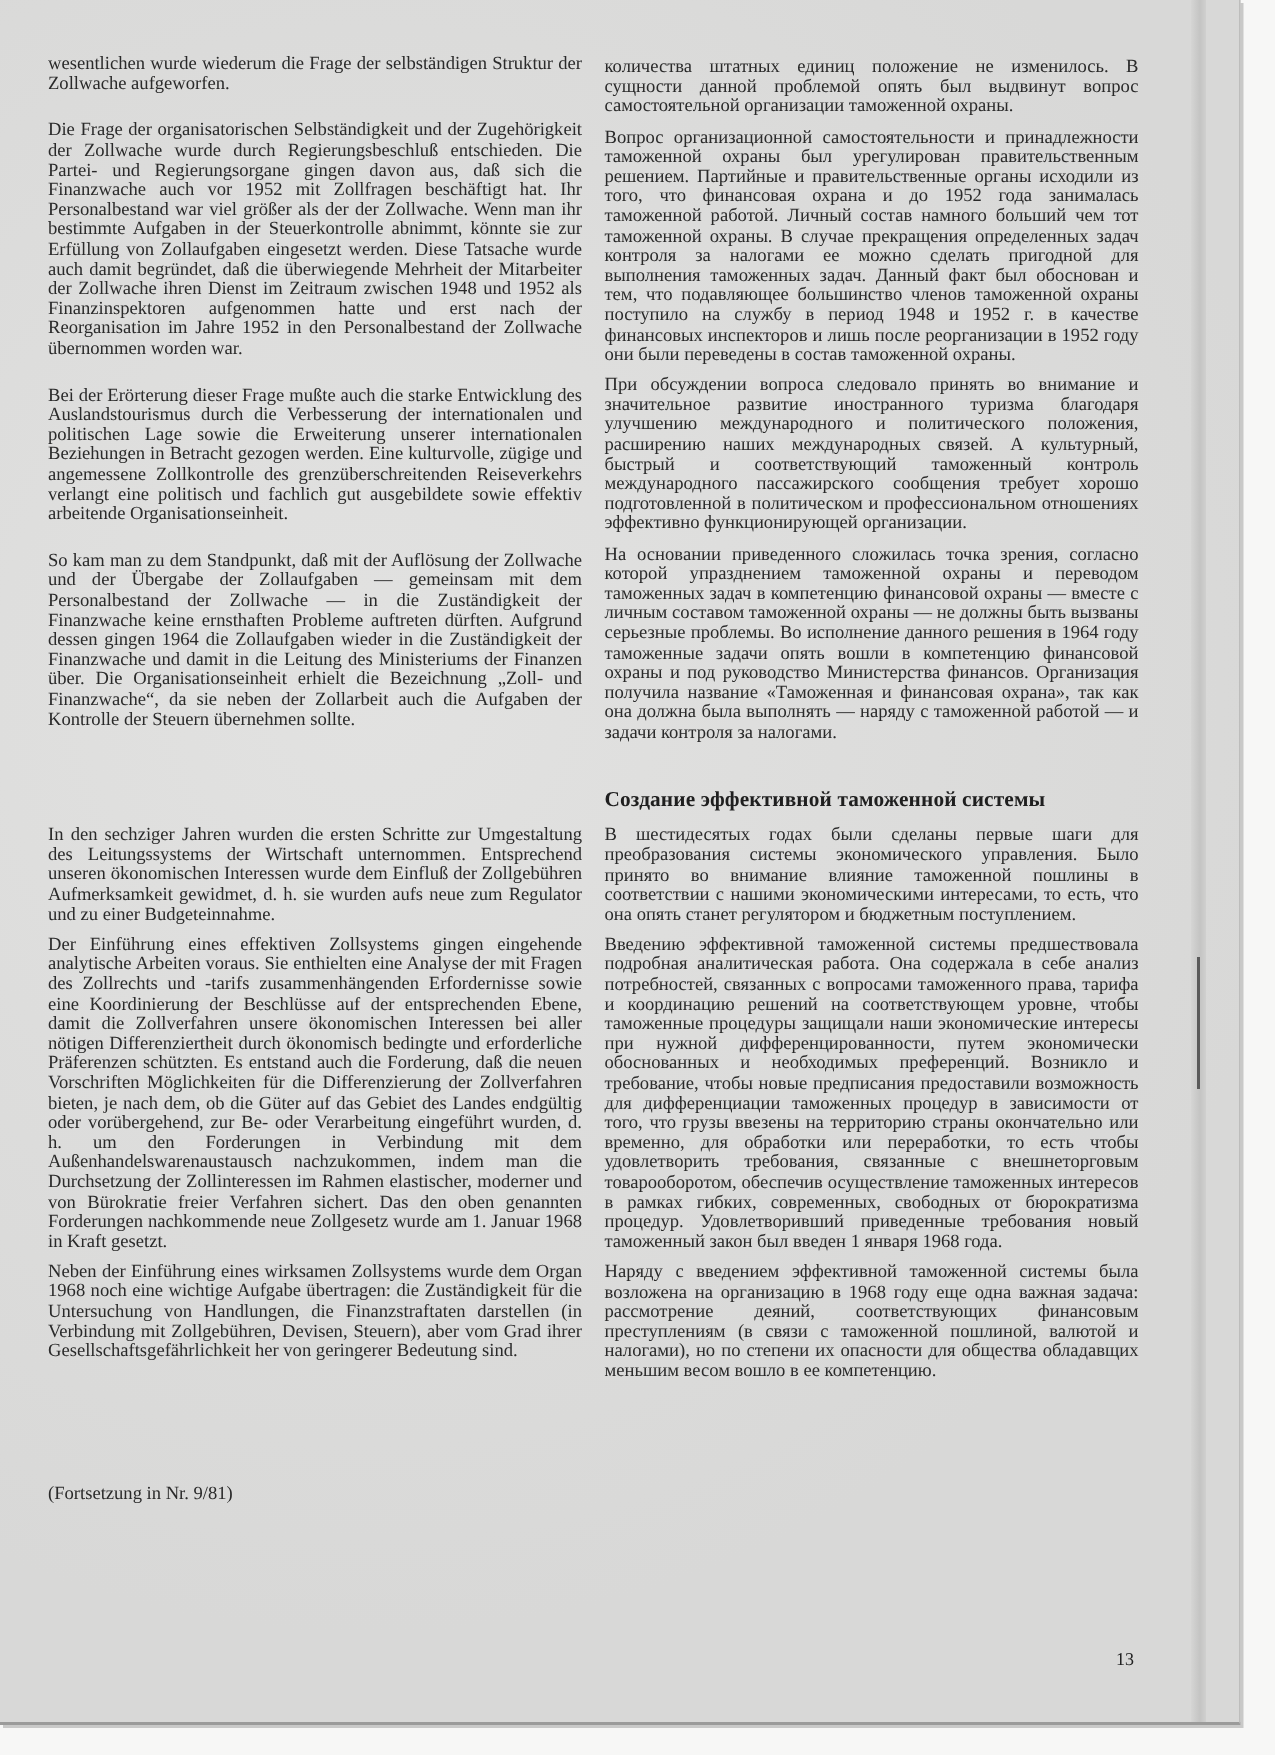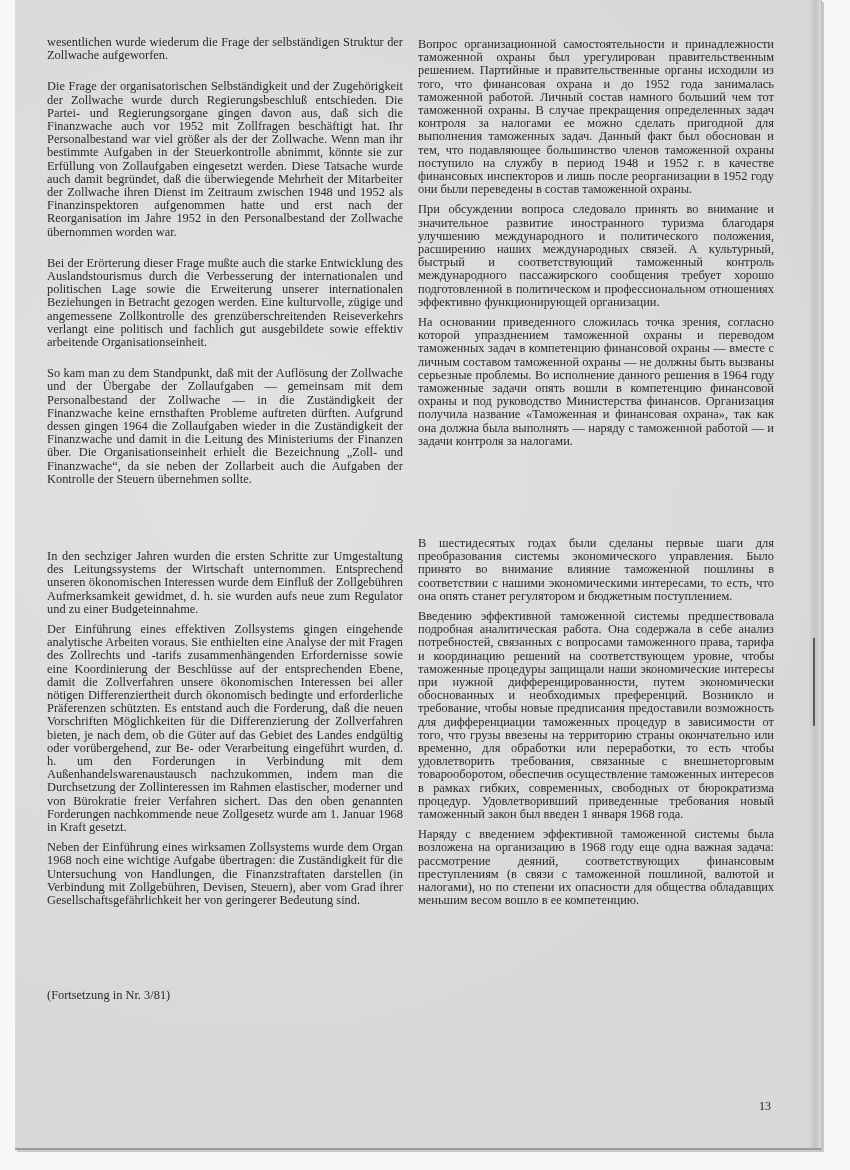--- a/index.html
+++ b/index.html
@@ -1,26 +1,27 @@
 <!DOCTYPE html>
 <html><head>
 <meta charset="utf-8">
 <style>
   html, body { margin: 0; padding: 0; }
   body {
     width: 850px; height: 1170px; position: relative; overflow: hidden;
     background: #f7f7f6;
   }
   .page {
-    position: absolute; left: 15px; top: 0; width: 806px; height: 1148px;
+    position: absolute; left: 0; top: 0; width: 806px; height: 1148px;
     background: #dcdcdb;
     background-image: radial-gradient(circle at 30% 40%, #e2e2e1 0%, #d8d8d7 70%);
     border-right: 1px solid #bdbdbc;
     border-bottom: 2px solid #9b9b9a;
     box-shadow: 2px 2px 0 #c9c9c8;
+    padding-left: 20px;
   }
   .page-edge {
     position: absolute; top: 0; left: 794px; width: 10px; height: 1148px;
     background: linear-gradient(to right, #d5d5d4, #c4c4c3 60%, #d0d0cf);
   }
   .margin-mark {
     position: absolute; left: 798px; top: 638px; width: 2px; height: 88px;
     background: #5a5a5a;
   }
   .col {
@@ -64,30 +65,32 @@
   </div>
 
   <div class="col col-de" style="top:541px;">
     <div style="height:9px;"></div>
     <p class="para">In den sechziger Jahren wurden die ersten Schritte zur Umgestaltung des Leitungssystems der Wirtschaft unternommen. Entsprechend unseren ökonomischen Interessen wurde dem Einfluß der Zollgebühren Aufmerksamkeit gewidmet, d. h. sie wurden aufs neue zum Regulator und zu einer Budgeteinnahme.</p>
     <p class="para">Der Einführung eines effektiven Zollsystems gingen eingehende analytische Arbeiten voraus. Sie enthielten eine Analyse der mit Fragen des Zollrechts und -tarifs zusammenhängenden Erfordernisse sowie eine Koordinierung der Beschlüsse auf der entsprechenden Ebene, damit die Zollverfahren unsere ökonomischen Interessen bei aller nötigen Differenziertheit durch ökonomisch bedingte und erforderliche Präferenzen schützten. Es entstand auch die Forderung, daß die neuen Vorschriften Möglichkeiten für die Differenzierung der Zollverfahren bieten, je nach dem, ob die Güter auf das Gebiet des Landes endgültig oder vorübergehend, zur Be- oder Verarbeitung eingeführt wurden, d. h. um den Forderungen in Verbindung mit dem Außenhandelswarenaustausch nachzukommen, indem man die Durchsetzung der Zollinteressen im Rahmen elastischer, moderner und von Bürokratie freier Verfahren sichert. Das den oben genannten Forderungen nachkommende neue Zollgesetz wurde am 1. Januar 1968 in Kraft gesetzt.</p>
     <p class="para">Neben der Einführung eines wirksamen Zollsystems wurde dem Organ 1968 noch eine wichtige Aufgabe übertragen: die Zuständigkeit für die Untersuchung von Handlungen, die Finanzstraftaten darstellen (in Verbindung mit Zollgebühren, Devisen, Steuern), aber vom Grad ihrer Gesellschaftsgefährlichkeit her von geringerer Bedeutung sind.</p>
   </div>
 
   <div class="col col-de footnote" style="top:989px;">
-    <p>(Fortsetzung in Nr. 3/81)</p>
+    <p>(Fortsetzung in Nr. 9/81)</p>
   </div>
 
   <div class="col col-ru" style="top:38px;">
+    <p class="para">количества штатных единиц положение не изменилось. В сущности данной проблемой опять был выдвинут вопрос самостоятельной организации таможенной охраны.</p>
     <p class="para">Вопрос организационной самостоятельности и принадлежности таможенной охраны был урегулирован правительственным решением. Партийные и правительственные органы исходили из того, что финансовая охрана и до 1952 года занималась таможенной работой. Личный состав намного больший чем тот таможенной охраны. В случае прекращения определенных задач контроля за налогами ее можно сделать пригодной для выполнения таможенных задач. Данный факт был обоснован и тем, что подавляющее большинство членов таможенной охраны поступило на службу в период 1948 и 1952 г. в качестве финансовых инспекторов и лишь после реорганизации в 1952 году они были переведены в состав таможенной охраны.</p>
     <p class="para">При обсуждении вопроса следовало принять во внимание и значительное развитие иностранного туризма благодаря улучшению международного и политического положения, расширению наших международных связей. А культурный, быстрый и соответствующий таможенный контроль международного пассажирского сообщения требует хорошо подготовленной в политическом и профессиональном отношениях эффективно функционирующей организации.</p>
     <p class="para">На основании приведенного сложилась точка зрения, согласно которой упразднением таможенной охраны и переводом таможенных задач в компетенцию финансовой охраны — вместе с личным составом таможенной охраны — не должны быть вызваны серьезные проблемы. Во исполнение данного решения в 1964 году таможенные задачи опять вошли в компетенцию финансовой охраны и под руководство Министерства финансов. Организация получила название «Таможенная и финансовая охрана», так как она должна была выполнять — наряду с таможенной работой — и задачи контроля за налогами.</p>
   </div>
 
   <div class="col col-ru" style="top:527px;">
+    <h2 class="section">Создание эффективной таможенной системы</h2>
     <div style="height:10px;"></div>
     <p class="para">В шестидесятых годах были сделаны первые шаги для преобразования системы экономического управления. Было принято во внимание влияние таможенной пошлины в соответствии с нашими экономическими интересами, то есть, что она опять станет регулятором и бюджетным поступлением.</p>
     <p class="para">Введению эффективной таможенной системы предшествовала подробная аналитическая работа. Она содержала в себе анализ потребностей, связанных с вопросами таможенного права, тарифа и координацию решений на соответствующем уровне, чтобы таможенные процедуры защищали наши экономические интересы при нужной дифференцированности, путем экономически обоснованных и необходимых преференций. Возникло и требование, чтобы новые предписания предоставили возможность для дифференциации таможенных процедур в зависимости от того, что грузы ввезены на территорию страны окончательно или временно, для обработки или переработки, то есть чтобы удовлетворить требования, связанные с внешнеторговым товарооборотом, обеспечив осуществление таможенных интересов в рамках гибких, современных, свободных от бюрократизма процедур. Удовлетворивший приведенные требования новый таможенный закон был введен 1 января 1968 года.</p>
     <p class="para">Наряду с введением эффективной таможенной системы была возложена на организацию в 1968 году еще одна важная задача: рассмотрение деяний, соответствующих финансовым преступлениям (в связи с таможенной пошлиной, валютой и налогами), но по степени их опасности для общества обладавщих меньшим весом вошло в ее компетенцию.</p>
   </div>
 
 
   <div class="page-number">13</div>
 </div>
 

